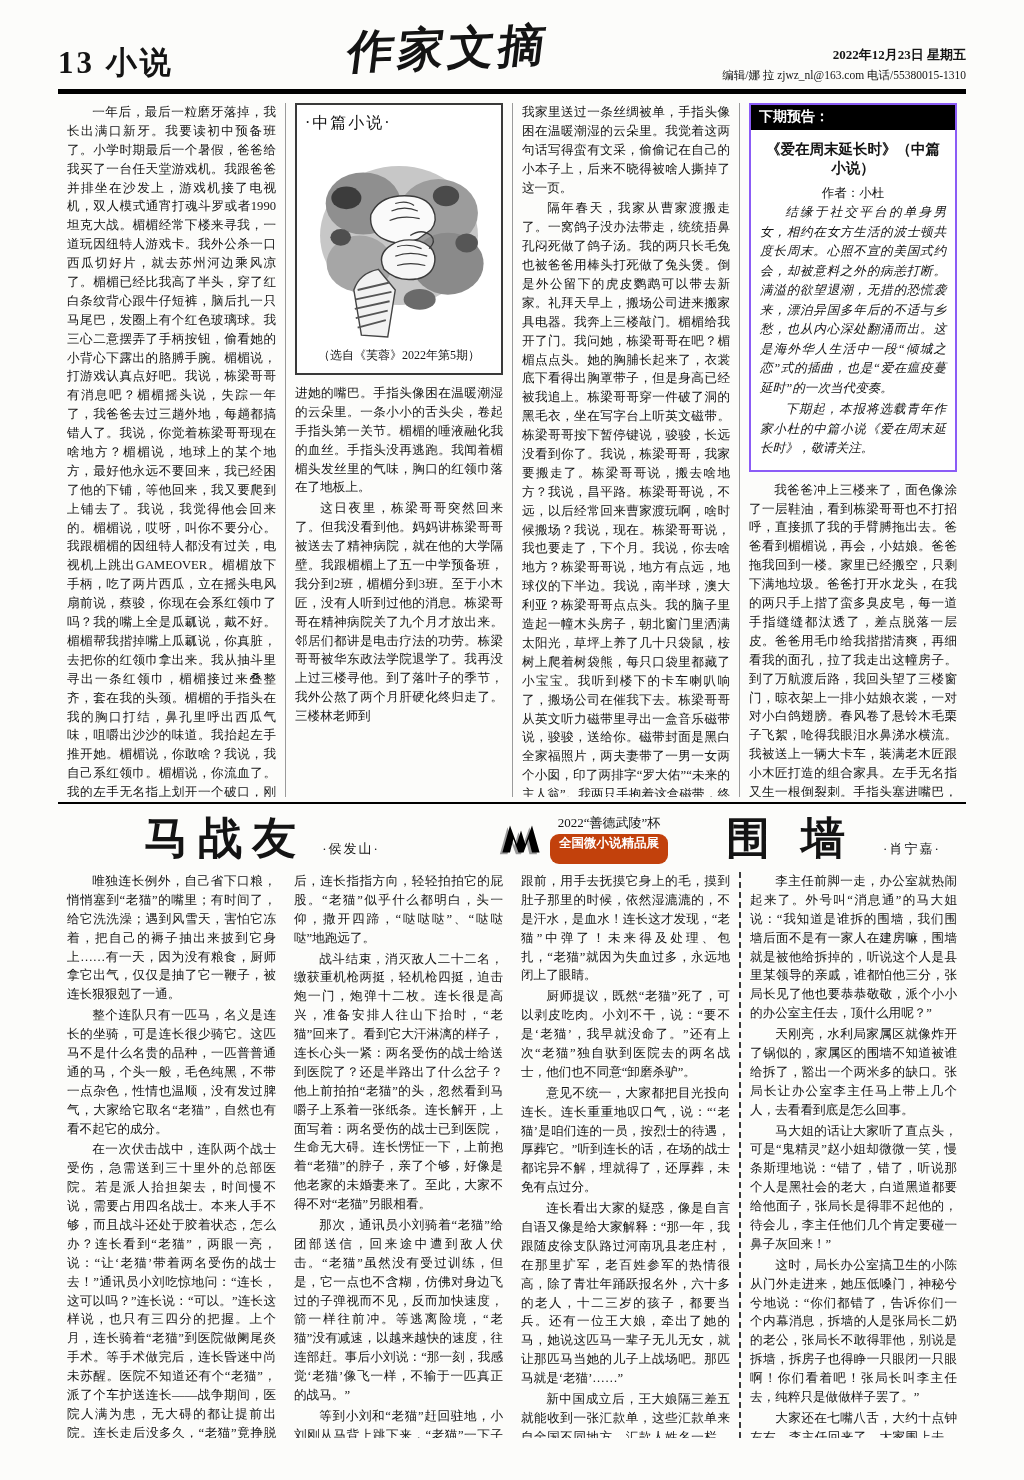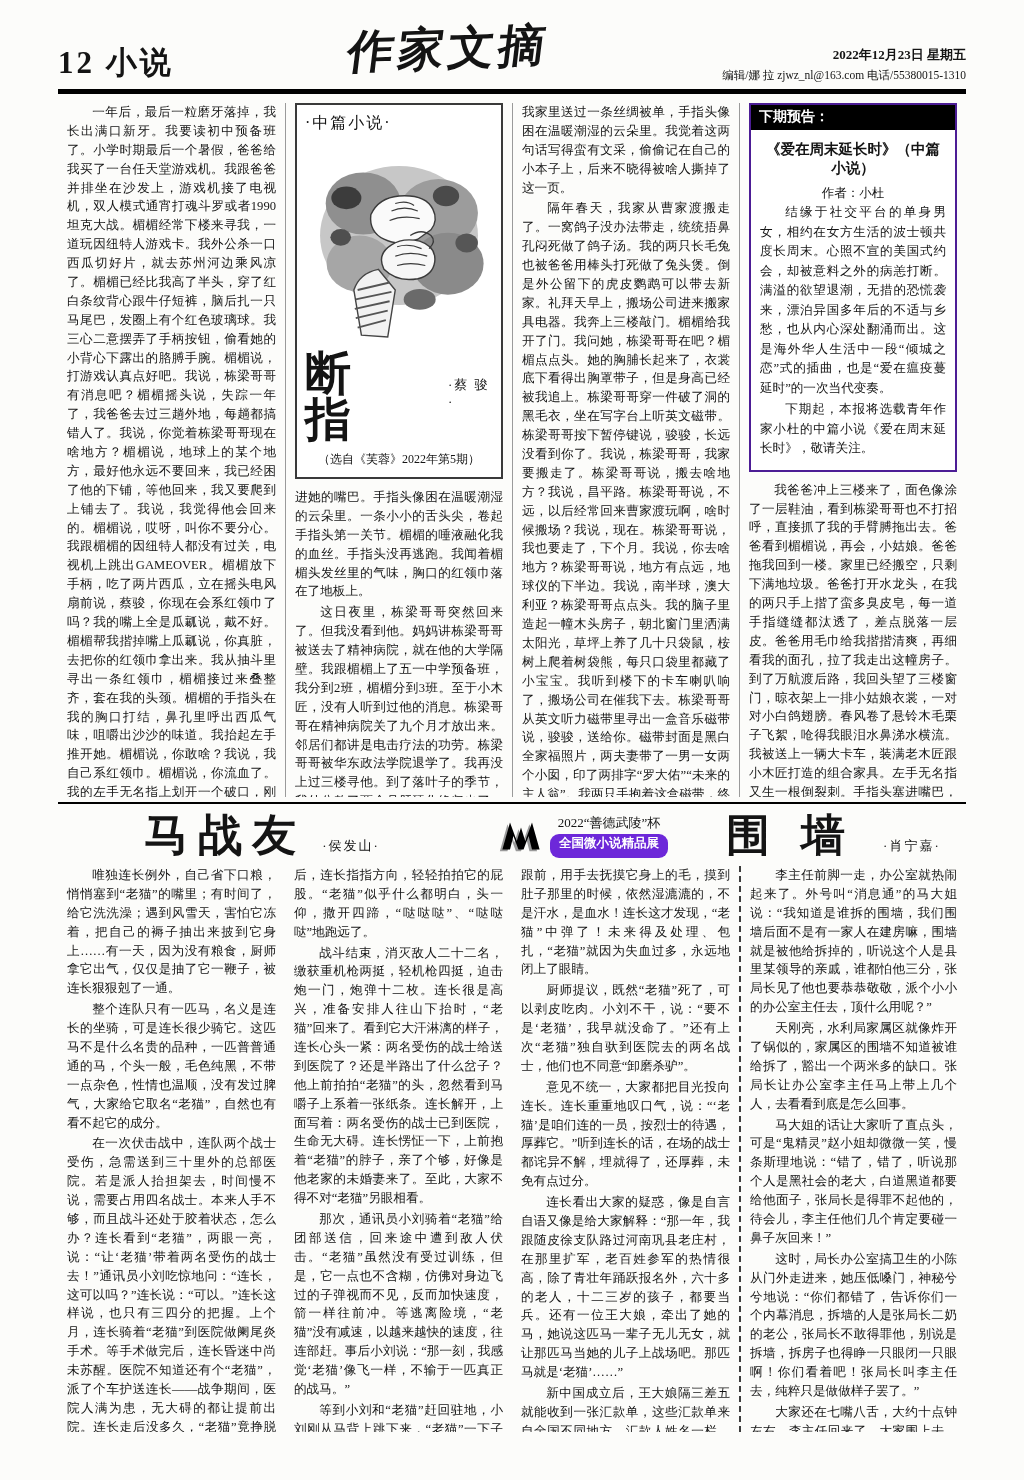--- a/index.html
+++ b/index.html
@@ -22,51 +22,51 @@
   p.indent{text-indent:2em;}
   
   .feature-box{border:2px solid #3a3a3a;padding:7px 8px 9px;margin-bottom:9px;background:#fff;}
   .kicker{font-size:16px;letter-spacing:2px;margin:1px 0 5px;}
   .illus{display:block;width:100%;height:208px;}
   .feature-title-row{display:flex;align-items:baseline;justify-content:center;gap:12px;margin:4px 0 8px;}
   .feature-title{font-size:46px;font-weight:bold;letter-spacing:12px;line-height:1;}
   .feature-author{font-size:13px;letter-spacing:2px;}
   .feature-source{text-align:center;font-size:12px;}
   
-  .preview-box{border:2px solid #4c1d95;margin-bottom:9px;background:#fff;}
+  .preview-box{border:2px solid #8b5cf6;margin-bottom:9px;background:#fff;}
   .preview-bar{background:#000;color:#fff;font-weight:bold;font-size:14px;padding:3px 8px 4px;}
   .preview-body{padding:7px 9px 9px;}
   .preview-title{text-align:center;font-weight:bold;font-size:14.5px;margin:3px 0 7px;}
   .preview-author{text-align:center;font-size:12.5px;margin-bottom:1px;}
-  .preview-body p.para{line-height:1.55;}
+  .preview-body p.para{font-style:italic;line-height:1.55;}
   
   .section-rule{border-top:2px solid #000;margin:5px 0 0;}
   
   .bottom-head{display:flex;align-items:center;margin:10px 0 8px;}
   .head-left{flex:2;display:flex;align-items:baseline;justify-content:center;gap:16px;}
   .h-title{font-size:44px;font-weight:bold;letter-spacing:10px;line-height:1;white-space:nowrap;}
   .h-author{font-size:13px;letter-spacing:2px;white-space:nowrap;}
   .logo-wrap{flex:1.15;display:flex;align-items:center;justify-content:center;gap:7px;}
   .logo-mark{width:44px;height:34px;flex:none;}
   .logo-lines{display:flex;flex-direction:column;align-items:center;}
   .logo-text-1{font-weight:normal;font-size:13px;white-space:nowrap;}
-  .logo-text-2{font-weight:bold;font-size:12.5px;color:#fff;background:#6d28d9;
-               padding:1px 9px 6px;border-radius:9px;margin-top:2px;white-space:nowrap;}
+  .logo-text-2{font-weight:bold;font-size:12.5px;color:#fff;background:#c2410c;
+               padding:1px 9px 12px;border-radius:9px;margin-top:2px;white-space:nowrap;}
   .head-right{flex:1.3;display:flex;align-items:baseline;justify-content:center;gap:28px;}
   .bottom-grid{display:grid;grid-template-columns:1fr 1fr 1fr 1fr;height:566px;overflow:hidden;}
   .bcol{padding:0 9px;overflow:hidden;}
   .bcol-divider{border-left:2px dashed #3c3c3c;}
 </style>
 </head>
 <body>
 
 <div class="page">
 
   <div class="header-row">
-    <div class="page-label">12 小说</div>
+    <div class="page-label">13 小说</div>
     <div class="masthead">作家文摘</div>
     <div class="date-block">
       <div class="date-line">2022年12月23日 星期五</div>
       <div>编辑/娜 拉 zjwz_nl@163.com 电话/55380015-1310</div>
     </div>
   </div>
   <div class="header-rule"></div>
 
   <div class="top-grid">
 
@@ -90,24 +90,20 @@
           <ellipse cx="122" cy="160" rx="17" ry="11" fill="#6a6a6a"></ellipse>
           <ellipse cx="76" cy="162" rx="13" ry="9" fill="#7a7a7a"></ellipse>
           <path d="M60 198 L52 150 Q58 132 78 128 L96 150 L88 200 Z" fill="#f2f2f2" stroke="#444" stroke-width="1.5"></path>
           <path d="M56 150 L90 142 M54 160 L92 152 M53 170 L90 162 M54 180 L88 172 M56 190 L86 182" stroke="#555" stroke-width="2" fill="none"></path>
           <path d="M70 70 Q78 52 100 50 Q128 48 136 64 Q142 76 134 86 L120 96 Q100 104 84 96 Q68 88 70 70 Z" fill="#fafafa" stroke="#3a3a3a" stroke-width="1.5"></path>
           <path d="M96 58 Q108 54 116 60 M92 66 Q106 60 120 66 M90 76 Q104 70 122 74" stroke="#3a3a3a" stroke-width="1.3" fill="none"></path>
           <path d="M84 128 Q76 112 92 102 Q104 94 122 98 Q140 104 138 120 Q136 134 120 138 Q98 142 84 128 Z" fill="#f7f7f7" stroke="#3a3a3a" stroke-width="1.5"></path>
           <path d="M98 104 Q110 100 124 106 M96 114 Q112 108 130 114 M98 124 Q112 120 128 124" stroke="#3a3a3a" stroke-width="1.2" fill="none"></path>
           <path d="M112 92 Q124 84 134 92 Q140 98 132 106" fill="none" stroke="#3a3a3a" stroke-width="1.4"></path>
         </svg>
-        <div class="feature-title-row">
-          <span class="feature-title">断 指</span>
-          <span class="feature-author">·蔡 骏·</span>
-        </div>
         <div class="feature-source">（选自《芙蓉》2022年第5期）</div>
       </div>
       <p class="para">进她的嘴巴。手指头像困在温暖潮湿的云朵里。一条小小的舌头尖，卷起手指头第一关节。楣楣的唾液融化我的血丝。手指头没再逃跑。我闻着楣楣头发丝里的气味，胸口的红领巾落在了地板上。</p>
       <p class="para indent">这日夜里，栋梁哥哥突然回来了。但我没看到他。妈妈讲栋梁哥哥被送去了精神病院，就在他的大学隔壁。我跟楣楣上了五一中学预备班，我分到2班，楣楣分到3班。至于小木匠，没有人听到过他的消息。栋梁哥哥在精神病院关了九个月才放出来。邻居们都讲是电击疗法的功劳。栋梁哥哥被华东政法学院退学了。我再没上过三楼寻他。到了落叶子的季节，我外公熬了两个月肝硬化终归走了。三楼林老师到</p>
     </div>
 
     <div class="tcol">
       <p class="para">我家里送过一条丝绸被单，手指头像困在温暖潮湿的云朵里。我觉着这两句话写得蛮有文采，偷偷记在自己的小本子上，后来不晓得被啥人撕掉了这一页。</p>
       <p class="para indent">隔年春天，我家从曹家渡搬走了。一窝鸽子没办法带走，统统捂鼻孔闷死做了鸽子汤。我的两只长毛兔也被爸爸用棒头打死做了兔头煲。倒是外公留下的虎皮鹦鹉可以带去新家。礼拜天早上，搬场公司进来搬家具电器。我奔上三楼敲门。楣楣给我开了门。我问她，栋梁哥哥在吧？楣楣点点头。她的胸脯长起来了，衣裳底下看得出胸罩带子，但是身高已经被我追上。栋梁哥哥穿一件破了洞的黑毛衣，坐在写字台上听英文磁带。栋梁哥哥按下暂停键说，骏骏，长远没看到你了。我说，栋梁哥哥，我家要搬走了。栋梁哥哥说，搬去啥地方？我说，昌平路。栋梁哥哥说，不远，以后经常回来曹家渡玩啊，啥时候搬场？我说，现在。栋梁哥哥说，我也要走了，下个月。我说，你去啥地方？栋梁哥哥说，地方有点远，地球仪的下半边。我说，南半球，澳大利亚？栋梁哥哥点点头。我的脑子里造起一幢木头房子，朝北窗门里洒满太阳光，草坪上养了几十只袋鼠，桉树上爬着树袋熊，每只口袋里都藏了小宝宝。我听到楼下的卡车喇叭响了，搬场公司在催我下去。栋梁哥哥从英文听力磁带里寻出一盒音乐磁带说，骏骏，送给你。磁带封面是黑白全家福照片，两夫妻带了一男一女两个小囡，印了两排字“罗大佑”“未来的主人翁”。我两只手抱着这盒磁带，终归从喉咙口里挖出一根鱼刺问，栋梁哥哥，你晓得小木匠在啥地方吗？栋梁哥哥说，白茅岭。</p>
     </div>

